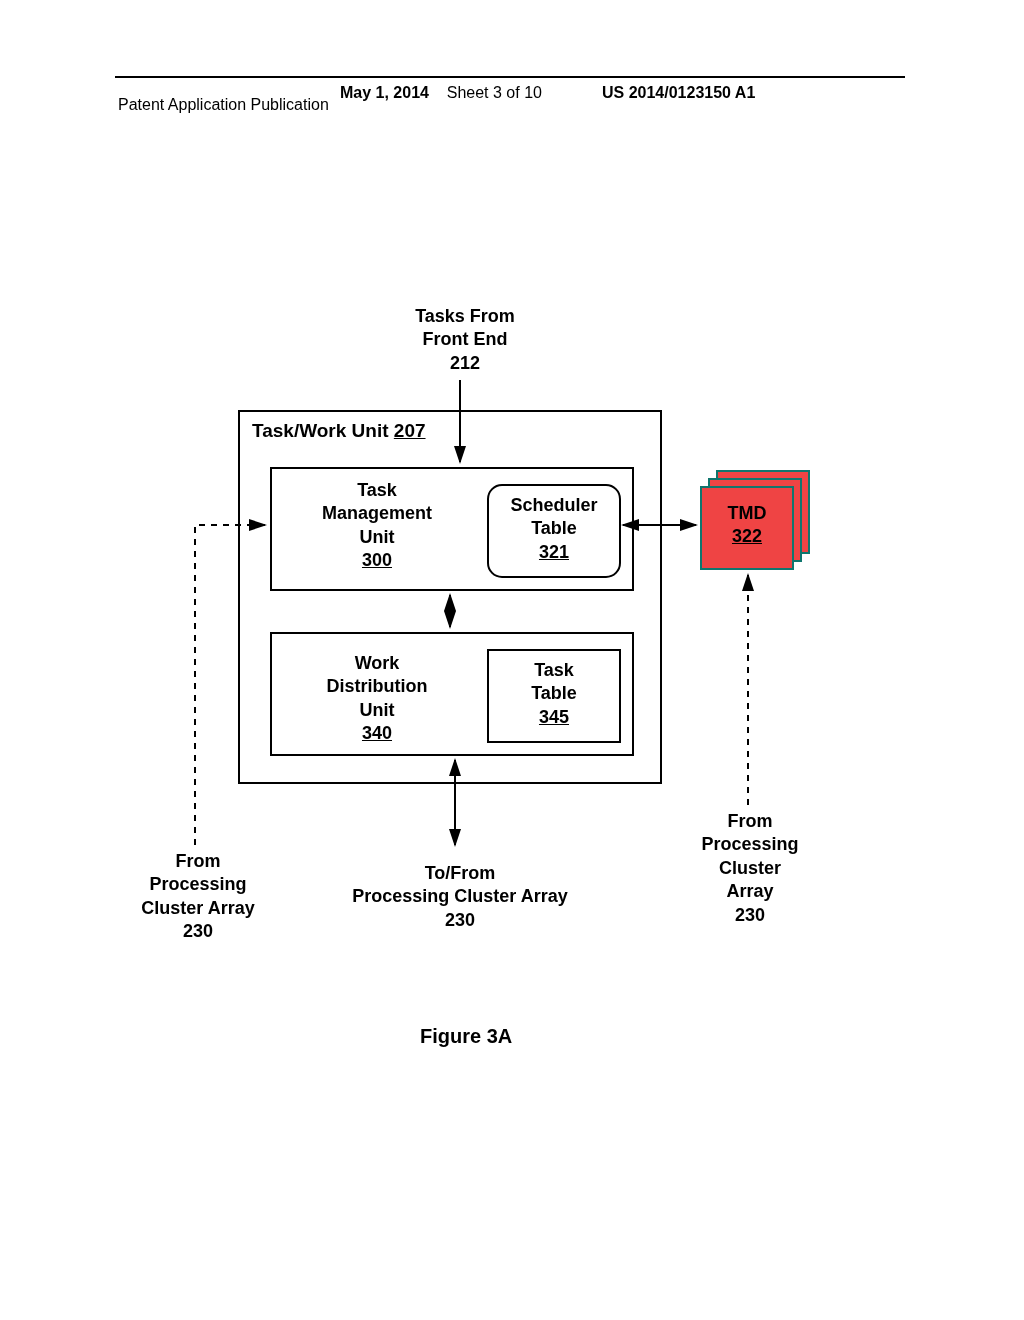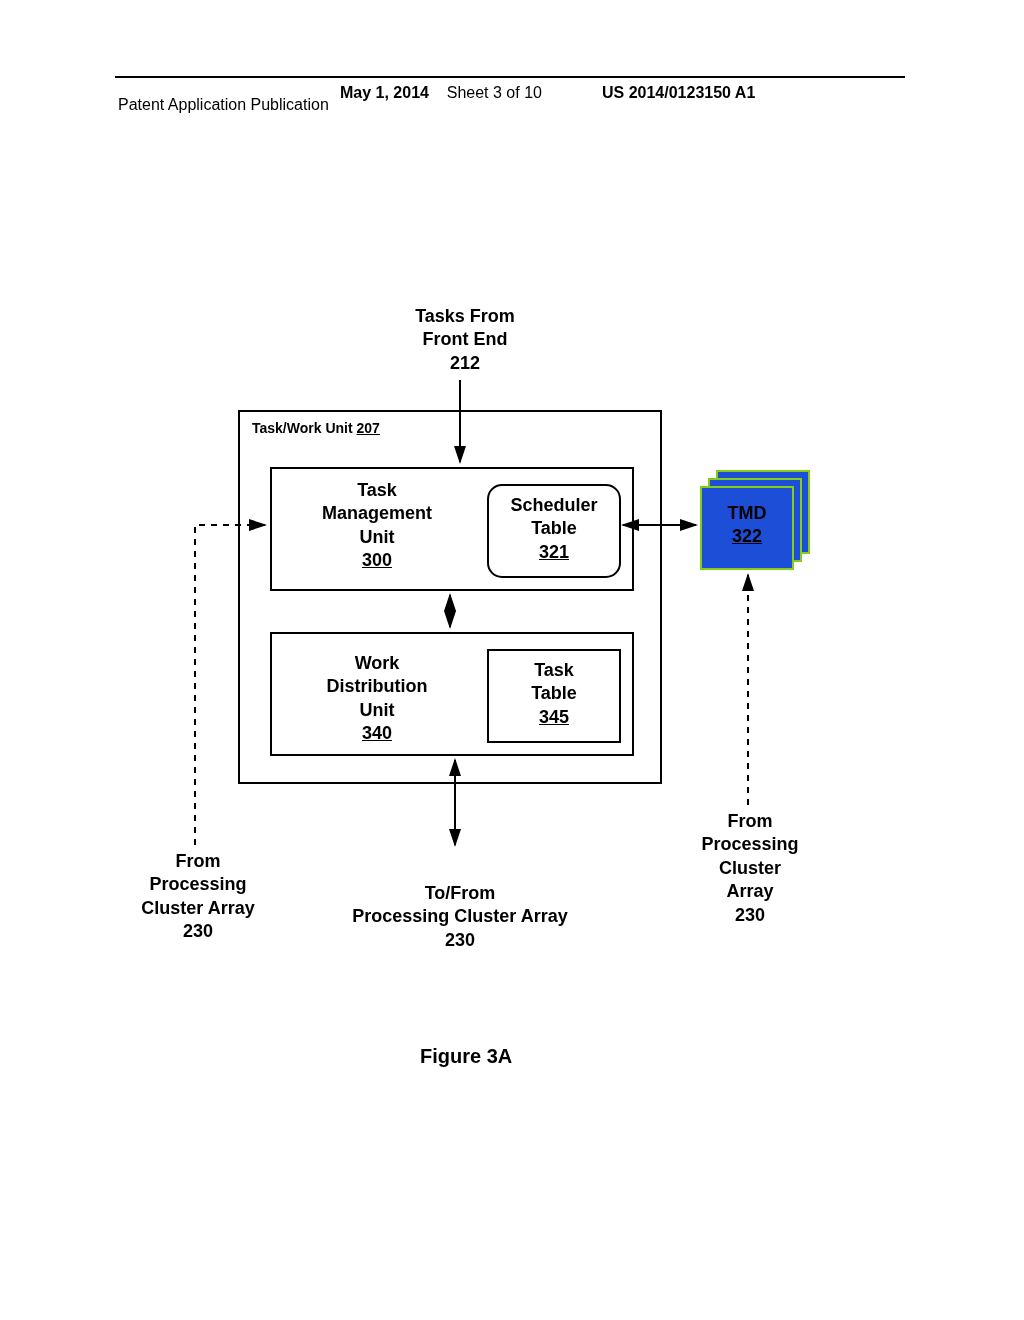--- a/index.html
+++ b/index.html
@@ -25,22 +25,22 @@
   }
   .header-text {
     position: absolute;
     top: 84px;
     font-size: 16px;
     font-weight: normal;
   }
   .hleft { left: 118px; margin-top: 12px; }
   .box {
     position: absolute;
-    border: 2px solid #84cc16;
-    background: #1d4ed8;
+    border: 2px solid #0f766e;
+    background: #ef4444;
     text-align: center;
   }
   .label {
     position: absolute;
     text-align: center;
     font-weight: bold;
     font-size: 18px;
     line-height: 1.3;
   }
   .u { text-decoration: underline; }
@@ -50,21 +50,20 @@
     position: absolute;
   }
   .innerbox {
     position: absolute;
     border: 2px solid #000;
   }
   .figcap {
     position: absolute;
     font-weight: bold;
     font-size: 20px;
-    margin-top: 20px;
   }
 </style>
 </head>
 <body>
 
 <div class="page">
 
   <div class="header-line"></div>
   <div class="header-text hleft">
     <span>Patent Application Publication</span>
@@ -78,21 +77,21 @@
     <b>US 2014/0123150 A1</b>
   </div>
 
   <div class="label" style="left:380px; top:305px; width:170px;">
     <div>Tasks From</div>
     <div>Front End</div>
     <div>212</div>
   </div>
 
   <div class="maincontainer" style="left:238px; top:410px; width:420px; height:370px;">
-    <div style="position:absolute; left:12px; top:8px; font-weight:bold; font-size:14px;">
+    <div style="position:absolute; left:12px; top:8px; font-weight:bold; font-size:19px;">
       <span>Task/Work Unit</span>
       <span class="u">207</span>
     </div>
 
     <div class="innerbox" style="left:30px; top:55px; width:360px; height:120px;">
       <div class="label" style="left:10px; top:10px; width:190px;">
         <div>Task</div>
         <div>Management</div>
         <div>Unit</div>
         <div class="u">300</div>
@@ -132,21 +131,21 @@
     </div>
   </div>
 
   <div class="label" style="left:118px; top:850px; width:160px;">
     <div>From</div>
     <div>Processing</div>
     <div>Cluster Array</div>
     <div>230</div>
   </div>
 
-  <div class="label" style="left:320px; top:882px; width:280px;">
+  <div class="label" style="left:320px; top:862px; width:280px;">
     <div>To/From</div>
     <div>Processing Cluster Array</div>
     <div>230</div>
   </div>
 
   <div class="label" style="left:680px; top:810px; width:140px;">
     <div>From</div>
     <div>Processing</div>
     <div>Cluster</div>
     <div>Array</div>

